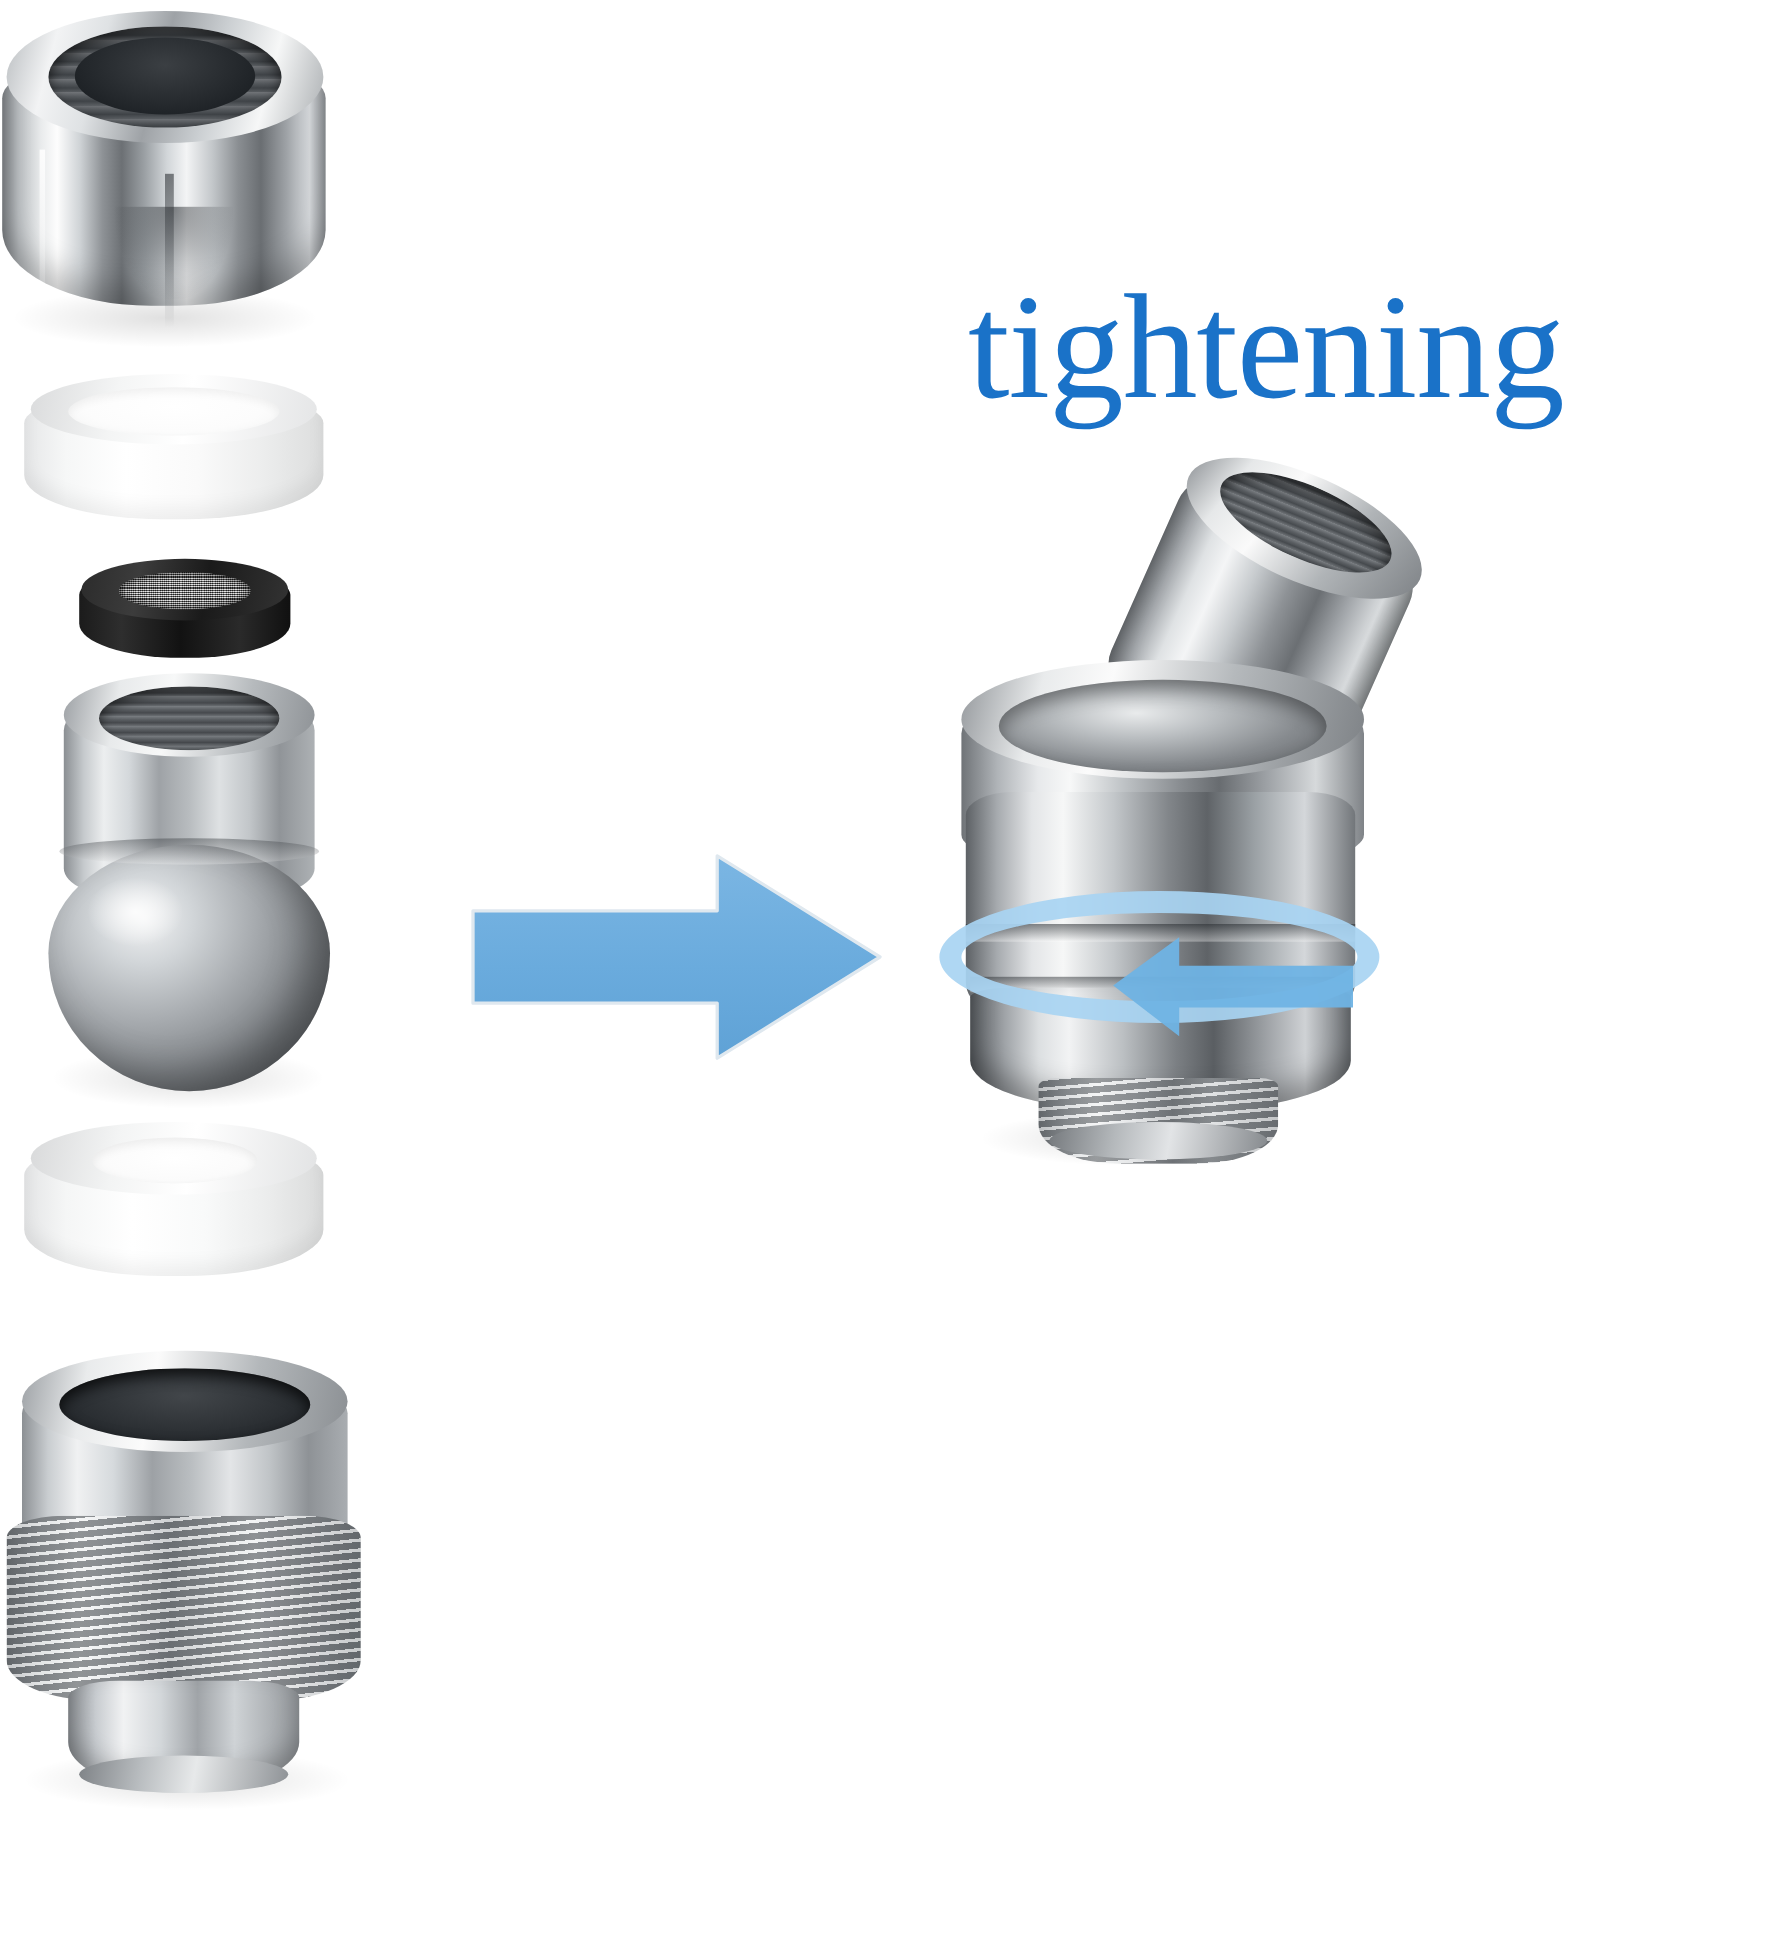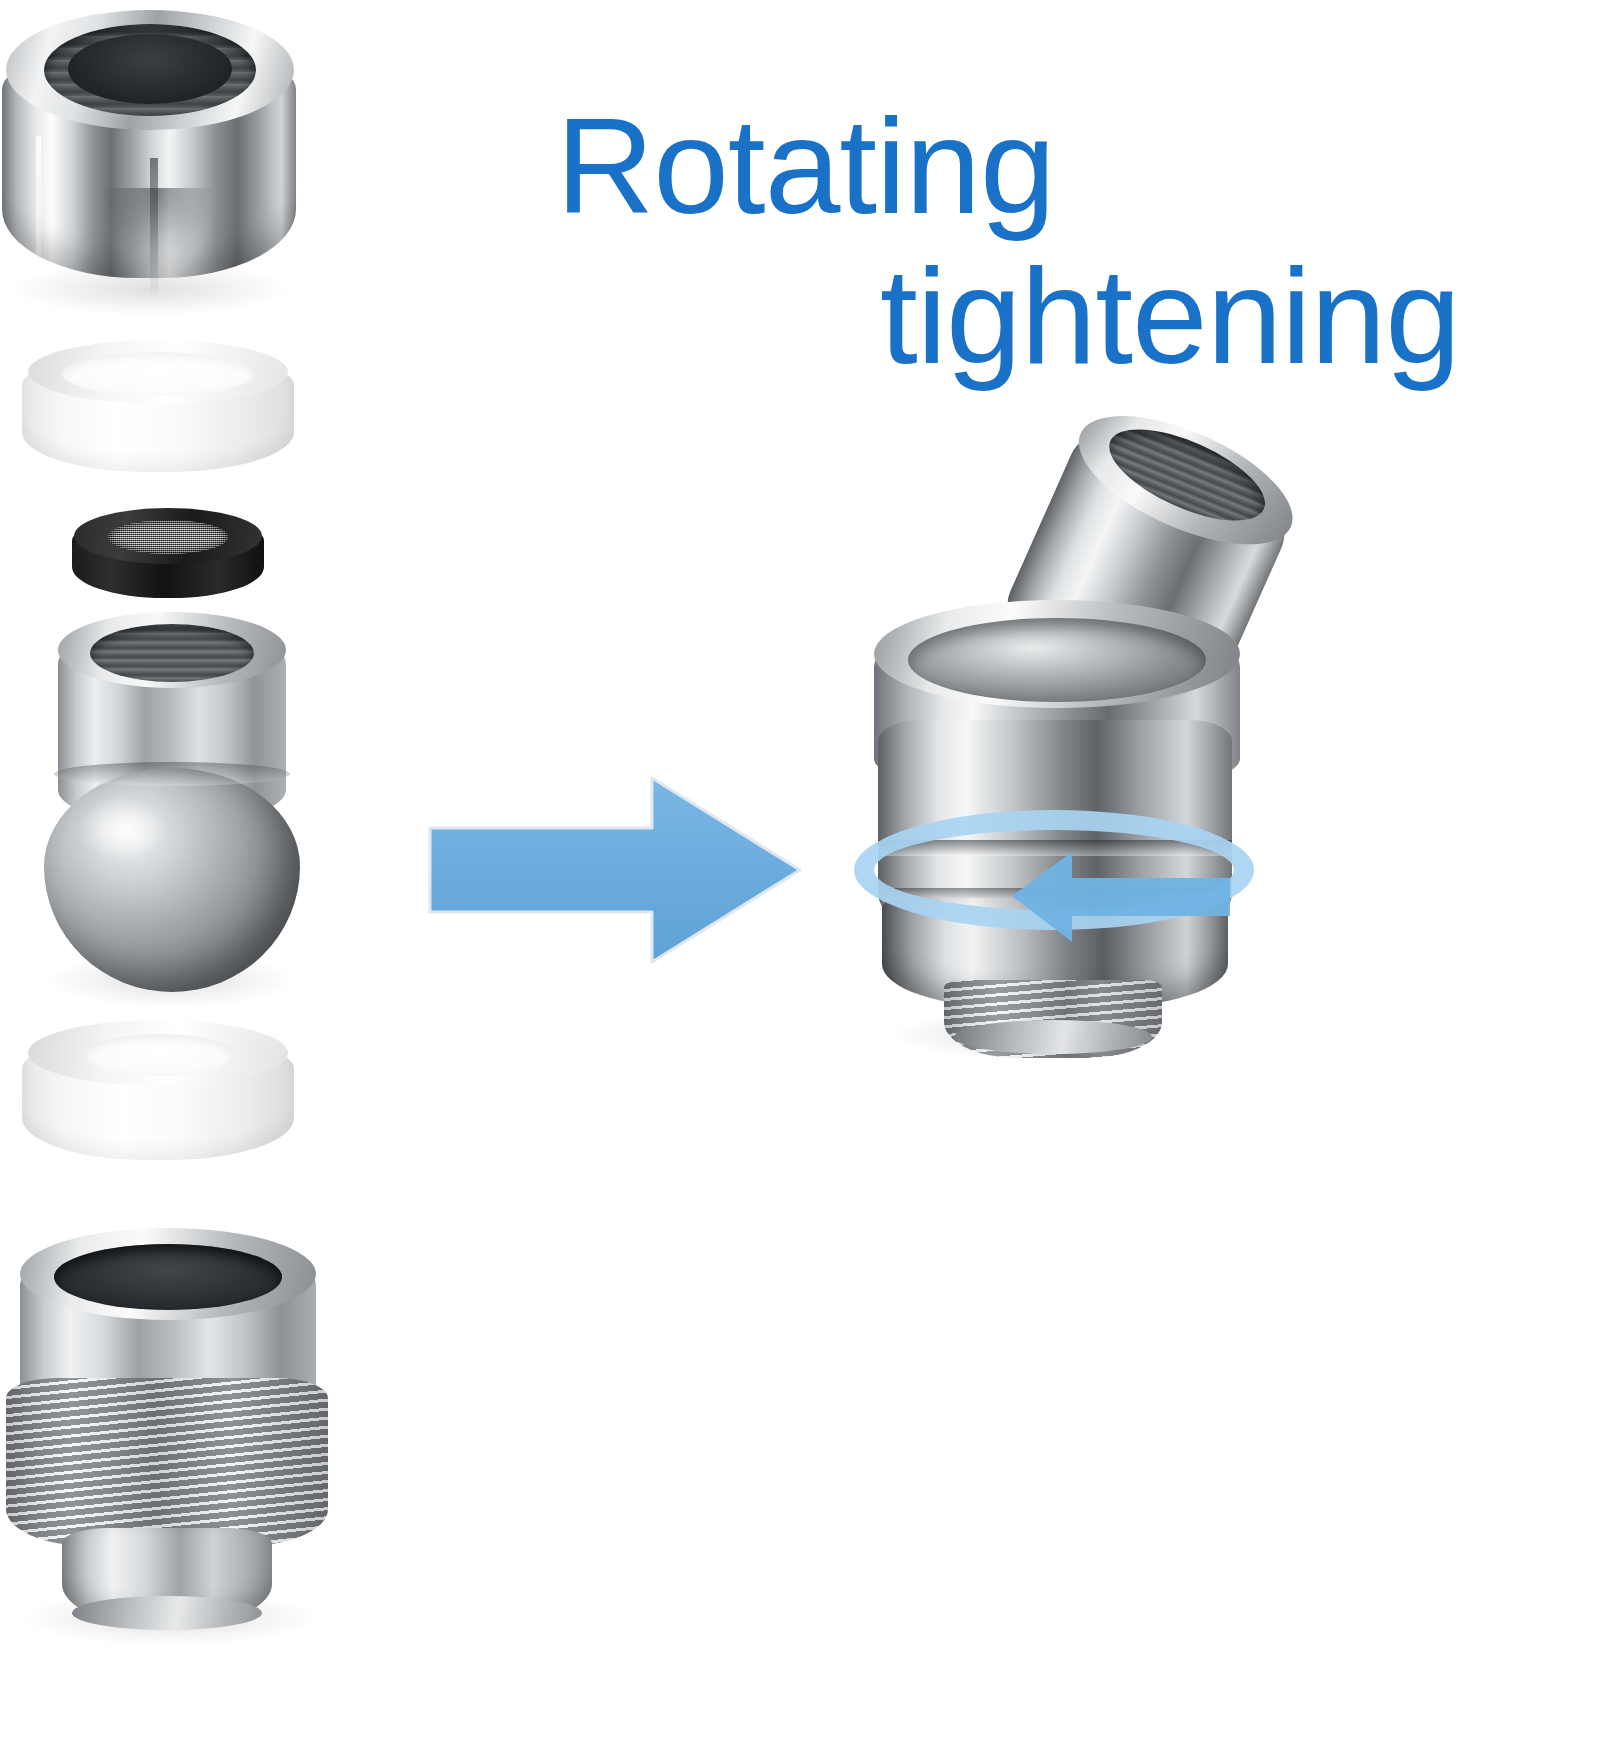--- a/index.html
+++ b/index.html
@@ -30,20 +30,21 @@
   }
   #headline-line1 {
     left: 556px;
     top: 98px;
     font-size: 136px;
   }
   #headline-line2 {
     left: 880px;
     top: 248px;
     font-size: 136px;
+    font-family: Liberation Serif, serif;
   }
 
   
   .part { position: absolute; }
 
   
   #part-cap-nut { left: 0px; top: 8px; width: 300px; height: 290px; }
   #cap-nut-body {
     position: absolute; left: 2px; top: 40px; width: 294px; height: 230px;
     border-radius: 42% 42% 46% 46% / 18% 18% 30% 30%;
@@ -352,21 +353,20 @@
   .shadow-blob {
     position: absolute; border-radius: 50%;
     background: radial-gradient(ellipse at 50% 50%, rgba(0,0,0,.12), rgba(0,0,0,0) 70%);
   }
 </style>
 </head>
 <body>
 
 <div id="stage">
 
-  <div class="headline" id="headline-line1">Rotating</div>
   <div class="headline" id="headline-line2">tightening</div>
 
   <div class="shadow-blob" style="left:10px; top:262px; width:280px; height:54px;"></div>
 
   <div class="part" id="part-cap-nut">
     <div id="cap-nut-body"></div>
     <div id="cap-nut-facet-l"></div>
     <div id="cap-nut-facet-c"></div>
     <div id="cap-nut-facet-v"></div>
     <div id="cap-nut-rim-outer"></div>

